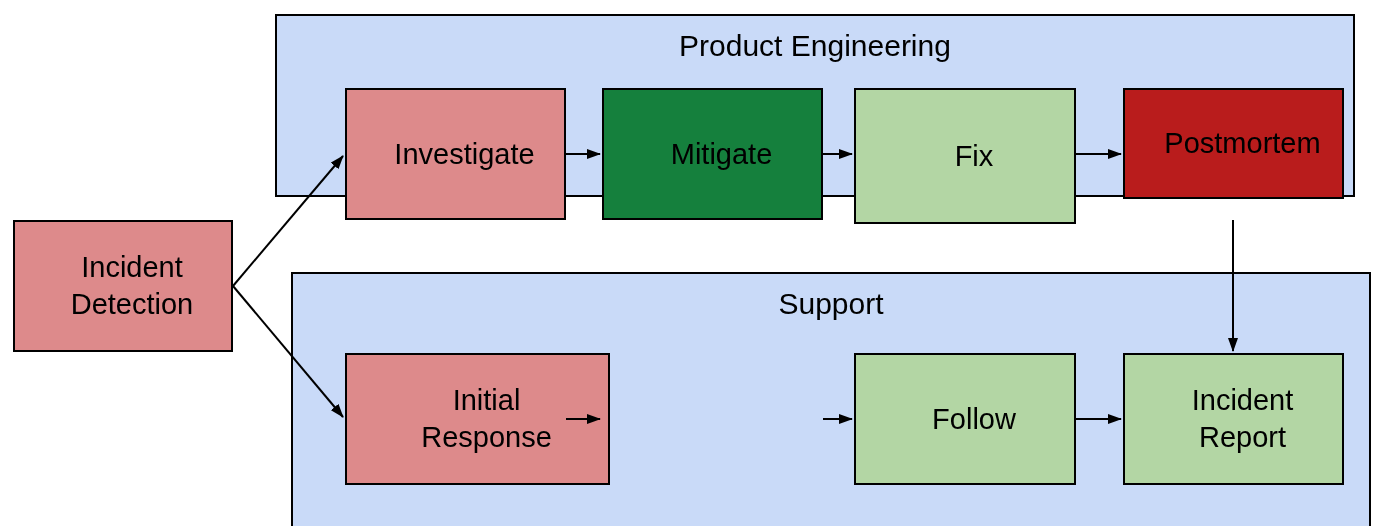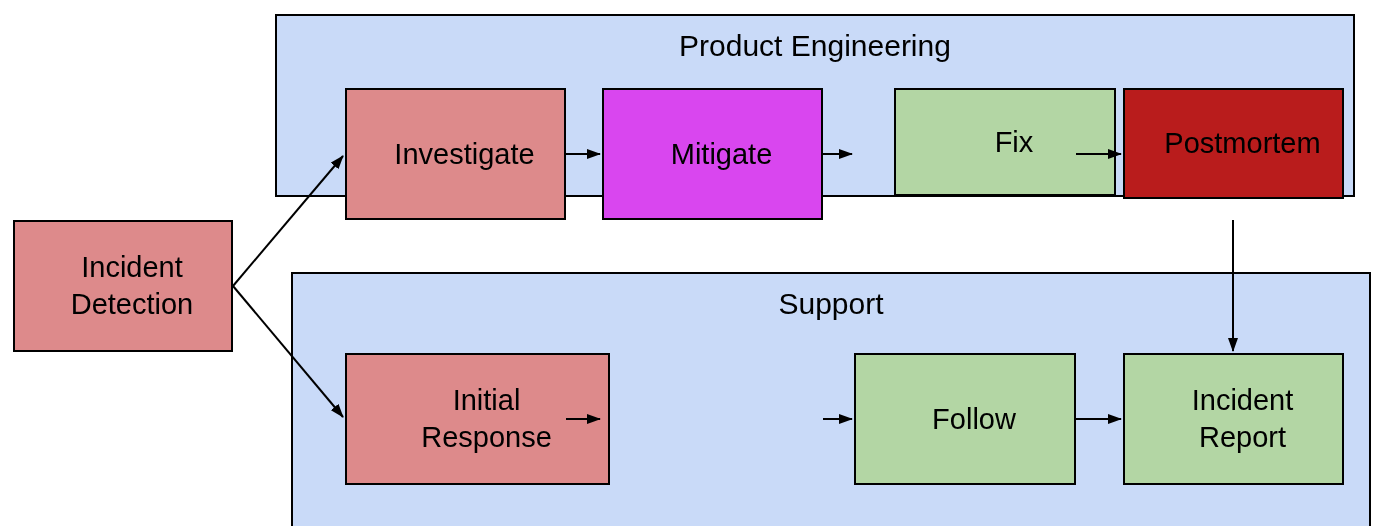--- a/index.html
+++ b/index.html
@@ -59,23 +59,23 @@
 
   <div class="lane" style="left: 291px; top: 272px; width: 1080px; height: 264px; background-color: rgb(201, 218, 248);">
     <div class="lane-title">Support</div>
   </div>
 
   <div class="node" style="left: 13px; top: 220px; width: 220px; height: 132px; background-color: rgb(221, 138, 139);">Incident
 Detection</div>
 
   <div class="node" style="left: 345px; top: 88px; width: 221px; height: 132px; background-color: rgb(221, 138, 139);">Investigate</div>
 
-  <div class="node" style="left: 602px; top: 88px; width: 221px; height: 132px; background-color: #d946ef;">Mitigate</div>
+  <div class="node" style="left: 602px; top: 88px; width: 221px; height: 132px; background-color: #15803d;">Mitigate</div>
 
-  <div class="node" style="left: 854px; top: 88px; width: 222px; height: 108px; background-color: rgb(179, 214, 164); margin-left: 40px;">Fix</div>
+  <div class="node" style="left: 854px; top: 88px; width: 222px; height: 136px; background-color: rgb(179, 214, 164);">Fix</div>
 
   <div class="node" style="left: 1123px; top: 88px; width: 221px; height: 111px; background-color: #b91c1c;">Postmortem</div>
 
   <div class="node" style="left: 345px; top: 353px; width: 265px; height: 132px; background-color: rgb(221, 138, 139);">Initial
 Response</div>
 
 
   <div class="node" style="left: 854px; top: 353px; width: 222px; height: 132px; background-color: rgb(179, 214, 164);">Follow</div>
 
   <div class="node" style="left: 1123px; top: 353px; width: 221px; height: 132px; background-color: rgb(179, 214, 164);">Incident

